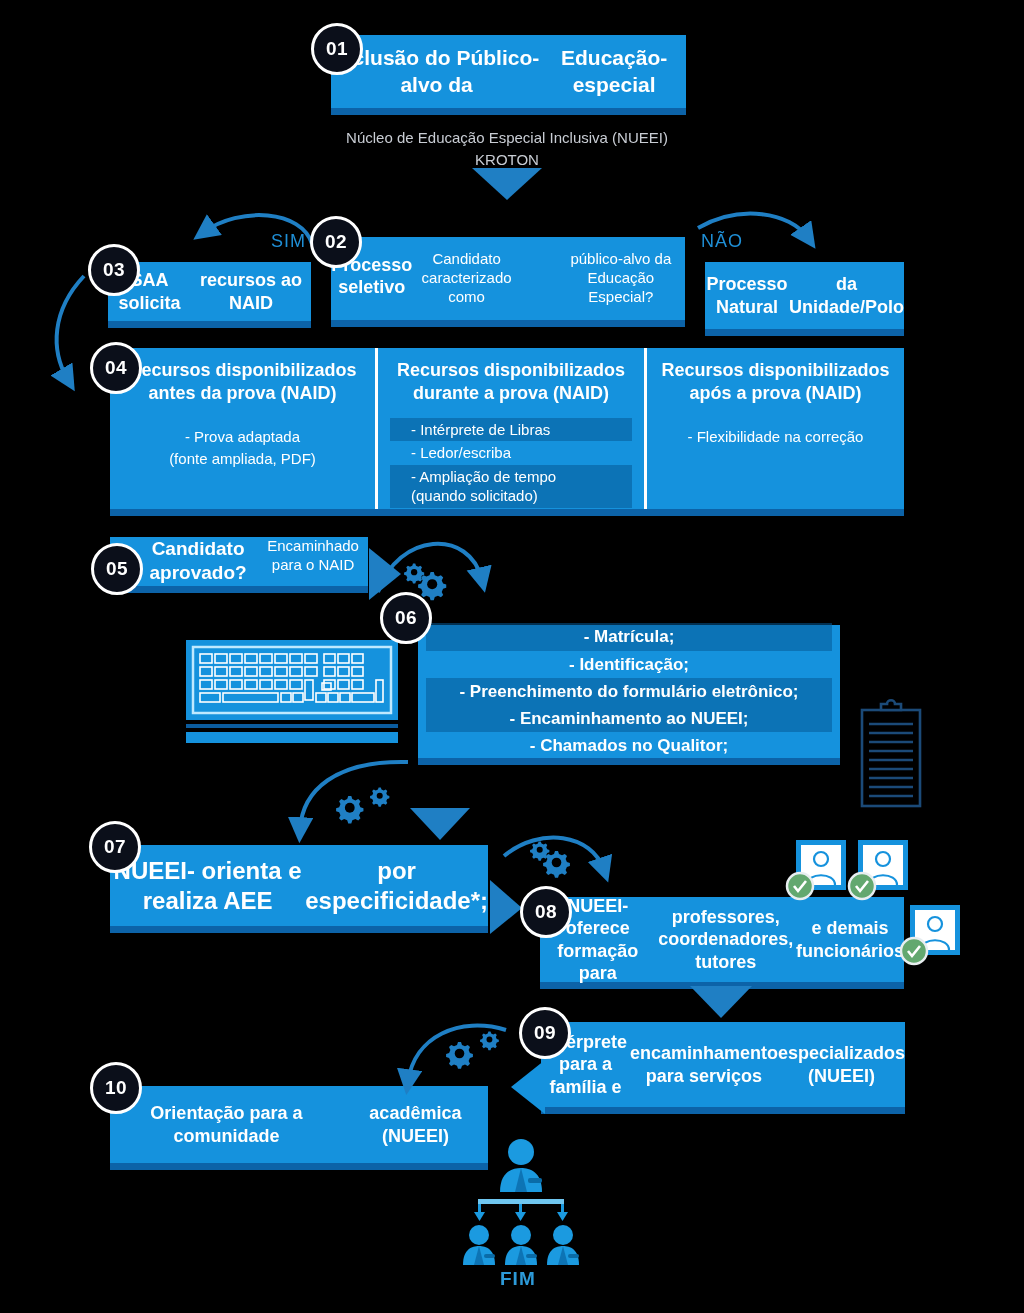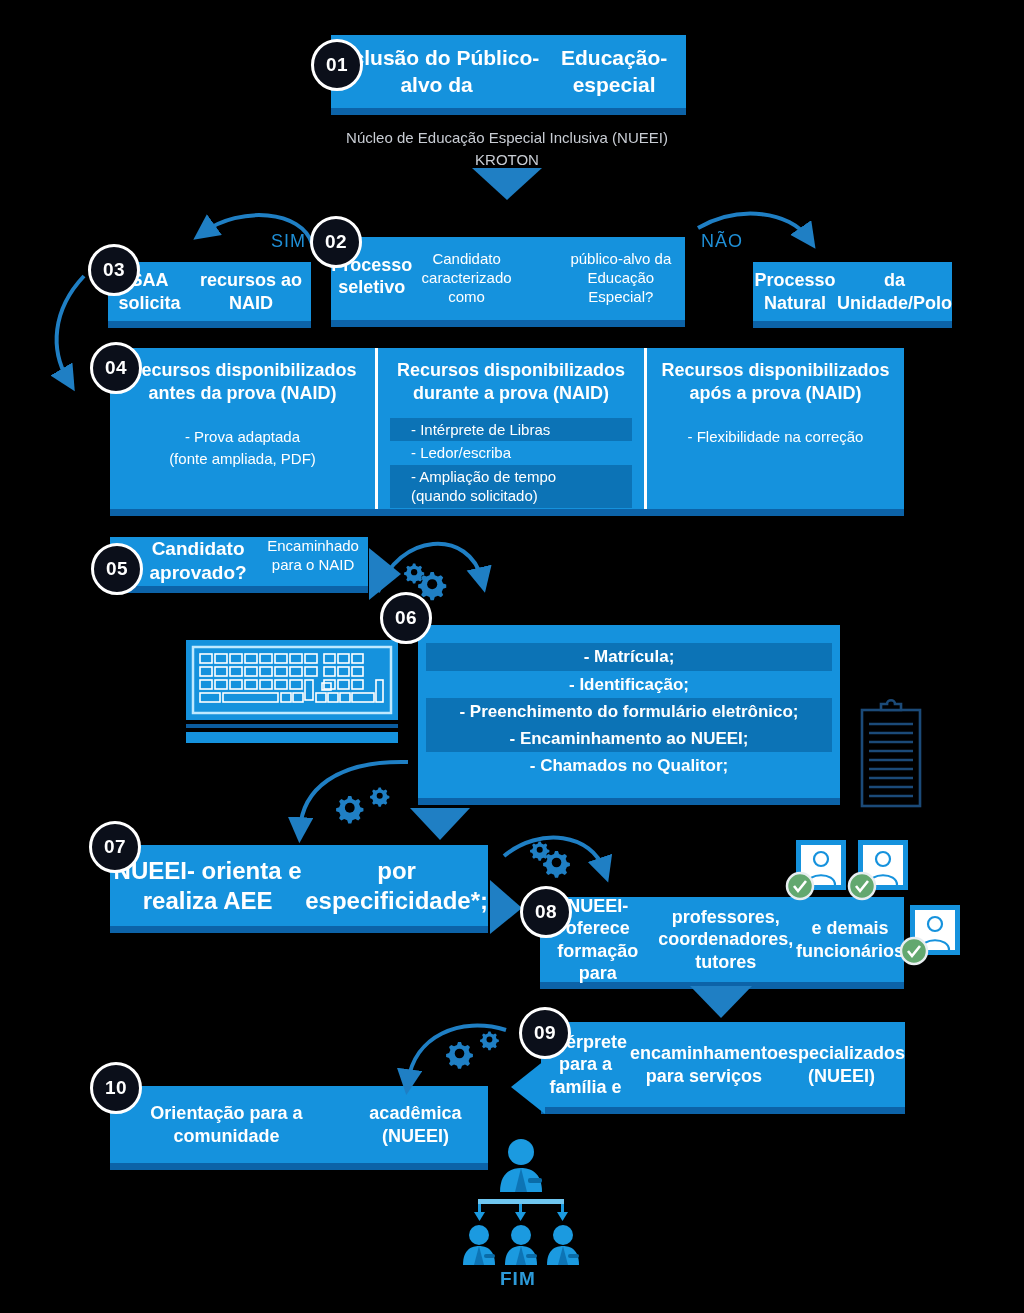--- a/index.html
+++ b/index.html
@@ -130,21 +130,21 @@
     <polygon points="690,986 752,986 721,1018" fill="#1f7fc4"></polygon>
 
     <path d="M506,1030 C460,1016 414,1036 408,1082" stroke="#1f7fc4" stroke-width="4" fill="none" marker-end="url(#ah)"></path>
     <polygon points="545,1060 545,1114 511,1087" fill="#1592dd"></polygon>
   </svg>
 
   <div class="box" style="left:331px;top:35px;width:355px;height:80px;font-size:21px;">
     <div class="ttl">Inclusão do Público-alvo da</div>
     <div class="ttl">Educação-especial</div>
   </div>
-  <div class="badge" style="left:311px;top:39px;">01</div>
+  <div class="badge" style="left:311px;top:23px;">01</div>
 
   <div class="caption" style="left:297px;top:127px;width:420px;font-size:15px;">
     <div>Núcleo de Educação Especial Inclusiva (NUEEI)</div>
     <div>KROTON</div>
   </div>
 
   <div class="yesno" style="left:271px;top:231px;">SIM</div>
   <div class="yesno" style="left:701px;top:231px;">NÃO</div>
 
   <div class="box" style="left:331px;top:237px;width:354px;height:90px;">
@@ -153,21 +153,21 @@
     <div class="sub" style="font-size:15px;padding-left:36px;">público-alvo da Educação Especial?</div>
   </div>
   <div class="badge" style="left:310px;top:216px;">02</div>
 
   <div class="box" style="left:108px;top:262px;width:203px;height:66px;font-size:18px;">
     <div class="ttl">SAA solicita</div>
     <div class="ttl">recursos ao NAID</div>
   </div>
   <div class="badge" style="left:88px;top:244px;">03</div>
 
-  <div class="box" style="left:705px;top:262px;width:199px;height:66px;font-size:18px;margin-left:48px;">
+  <div class="box" style="left:705px;top:262px;width:199px;height:74px;font-size:18px;">
     <div class="ttl">Processo  Natural</div>
     <div class="ttl">da Unidade/Polo</div>
   </div>
 
   <div class="box" style="left:110px;top:348px;width:794px;height:168px;flex-direction:row;align-items:stretch;justify-content:flex-start;padding:0;">
     <div style="flex:0 0 265px;display:flex;flex-direction:column;align-items:center;padding-top:11px;border-right:3px solid #ffffff;">
       <div style="font-weight:bold;font-size:18px;line-height:1.3;">
         <div>Recursos disponibilizados</div>
         <div>antes da prova (NAID)</div>
       </div>
@@ -314,21 +314,21 @@
       <line x1="7" y1="42" x2="51" y2="42"></line>
       <line x1="7" y1="51" x2="51" y2="51"></line>
       <line x1="7" y1="60" x2="51" y2="60"></line>
       <line x1="7" y1="69" x2="51" y2="69"></line>
       <line x1="7" y1="78" x2="51" y2="78"></line>
       <line x1="7" y1="87" x2="51" y2="87"></line>
       <line x1="7" y1="96" x2="51" y2="96"></line>
     </g>
   </svg>
 
-  <div class="box" style="left:418px;top:625px;width:422px;height:180px;justify-content:center;padding:8px;">
+  <div class="box" style="left:418px;top:625px;width:422px;height:140px;justify-content:center;padding:8px;">
     <div class="striped">
       <div class="row alt">- Matrícula;</div>
       <div class="row">- Identificação;</div>
       <div class="row alt">- Preenchimento do formulário eletrônico;</div>
       <div class="row alt">- Encaminhamento ao NUEEI;</div>
       <div class="row">- Chamados no Qualitor;</div>
     </div>
   </div>
   <div class="badge" style="left:380px;top:592px;">06</div>
 

